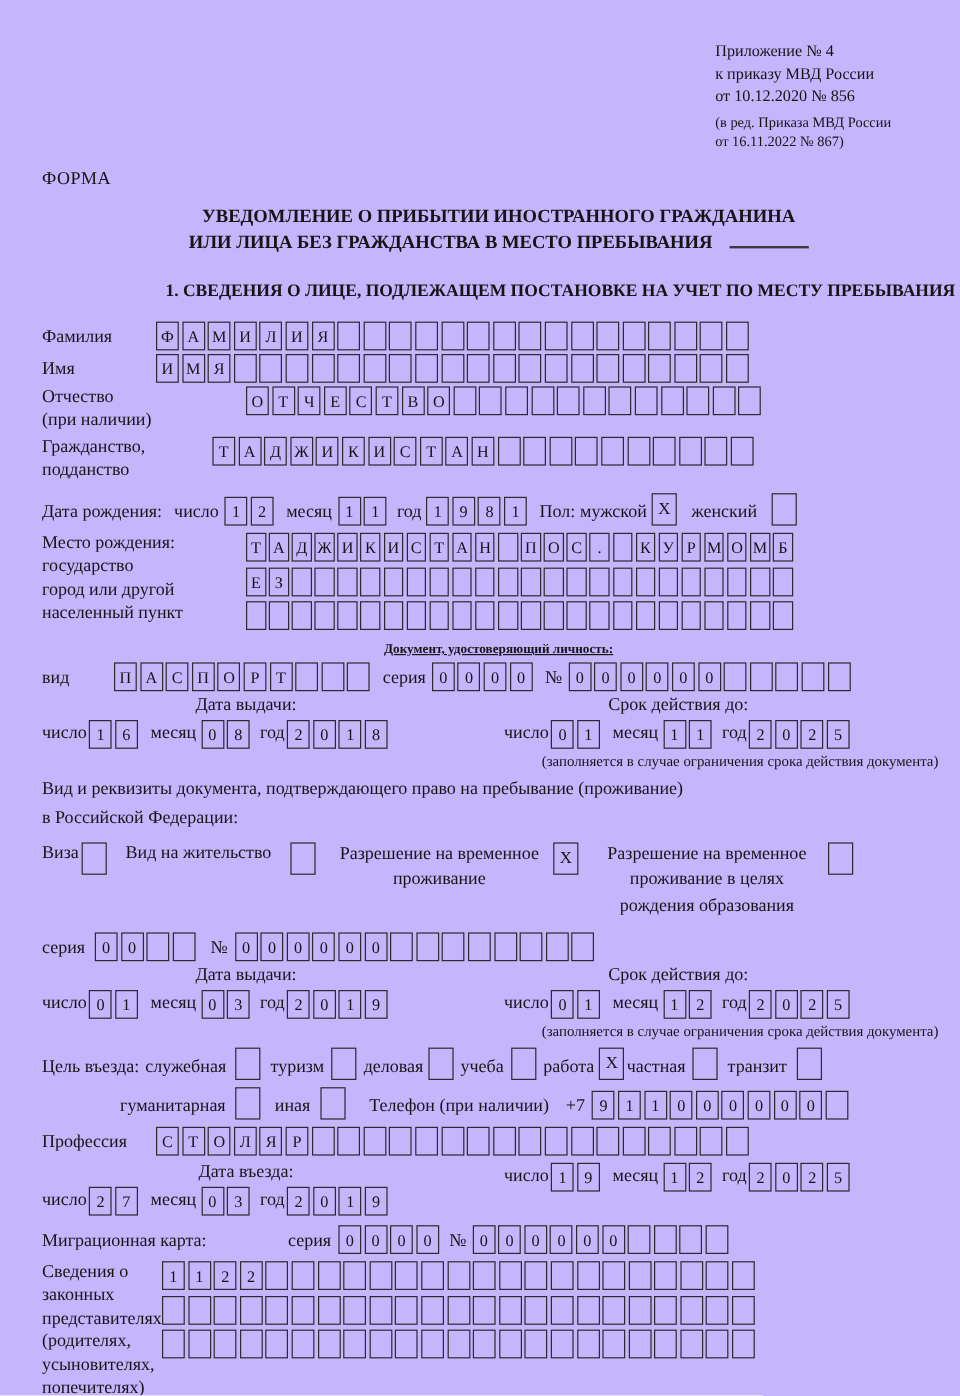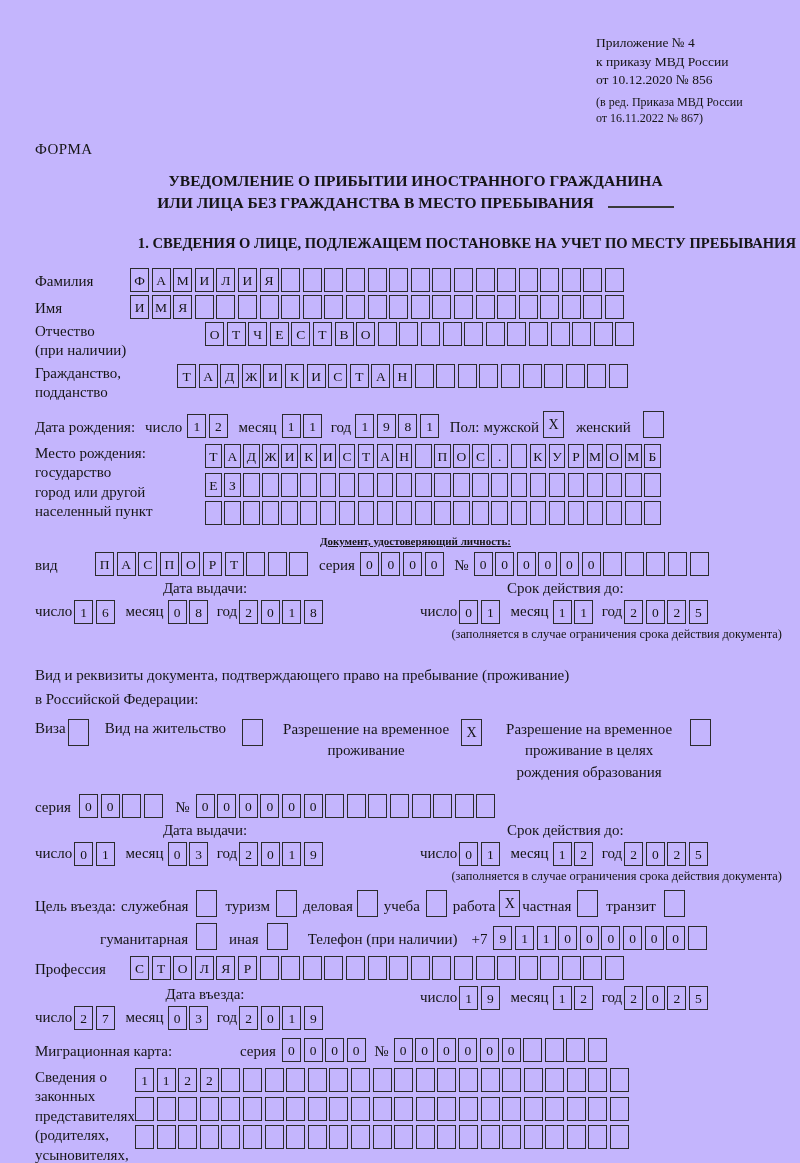--- a/index.html
+++ b/index.html
@@ -38,21 +38,21 @@
   .ml16{margin-left:16px}.ml20{margin-left:20px}.ml65{margin-left:65px}
   .doc-heading { text-align: center; font-weight: bold; font-size: 11px; margin: 5px 0 5px 0; text-decoration: underline; }
   .dates { display: flex; margin-top: 4px; }
   .dcol { }
   .dcol.left { width: 385px; }
   .dhead { text-align: center; font-size: 15px; margin-bottom: 3px; }
   .dcol.left .dhead { width: 340px; }
   .dfields { display: flex; align-items: center; }
   .note { font-size: 12.4px; margin-top: 3px; }
   .note.right { text-align: right; padding-right: 14px; }
-  .intro { font-size: 15px; line-height: 1.6; margin-top: 21px; }
+  .intro { font-size: 15px; line-height: 1.6; margin-top: 4px; }
   .opts { margin-top: 8px; margin-bottom: 10px; }
   .opt-multi { font-size: 15px; text-align: center; line-height: 1.45; flex: none; }
   .opt-multi.w175 { width: 178px; } .opt-multi.w190 { width: 190px; }
   .mt6 { margin-top: 6px; } .mt8 { margin-top: 8px; }
   .sub { display: block; }
 </style>
 </head>
 <body>
 
 <div class="page">

